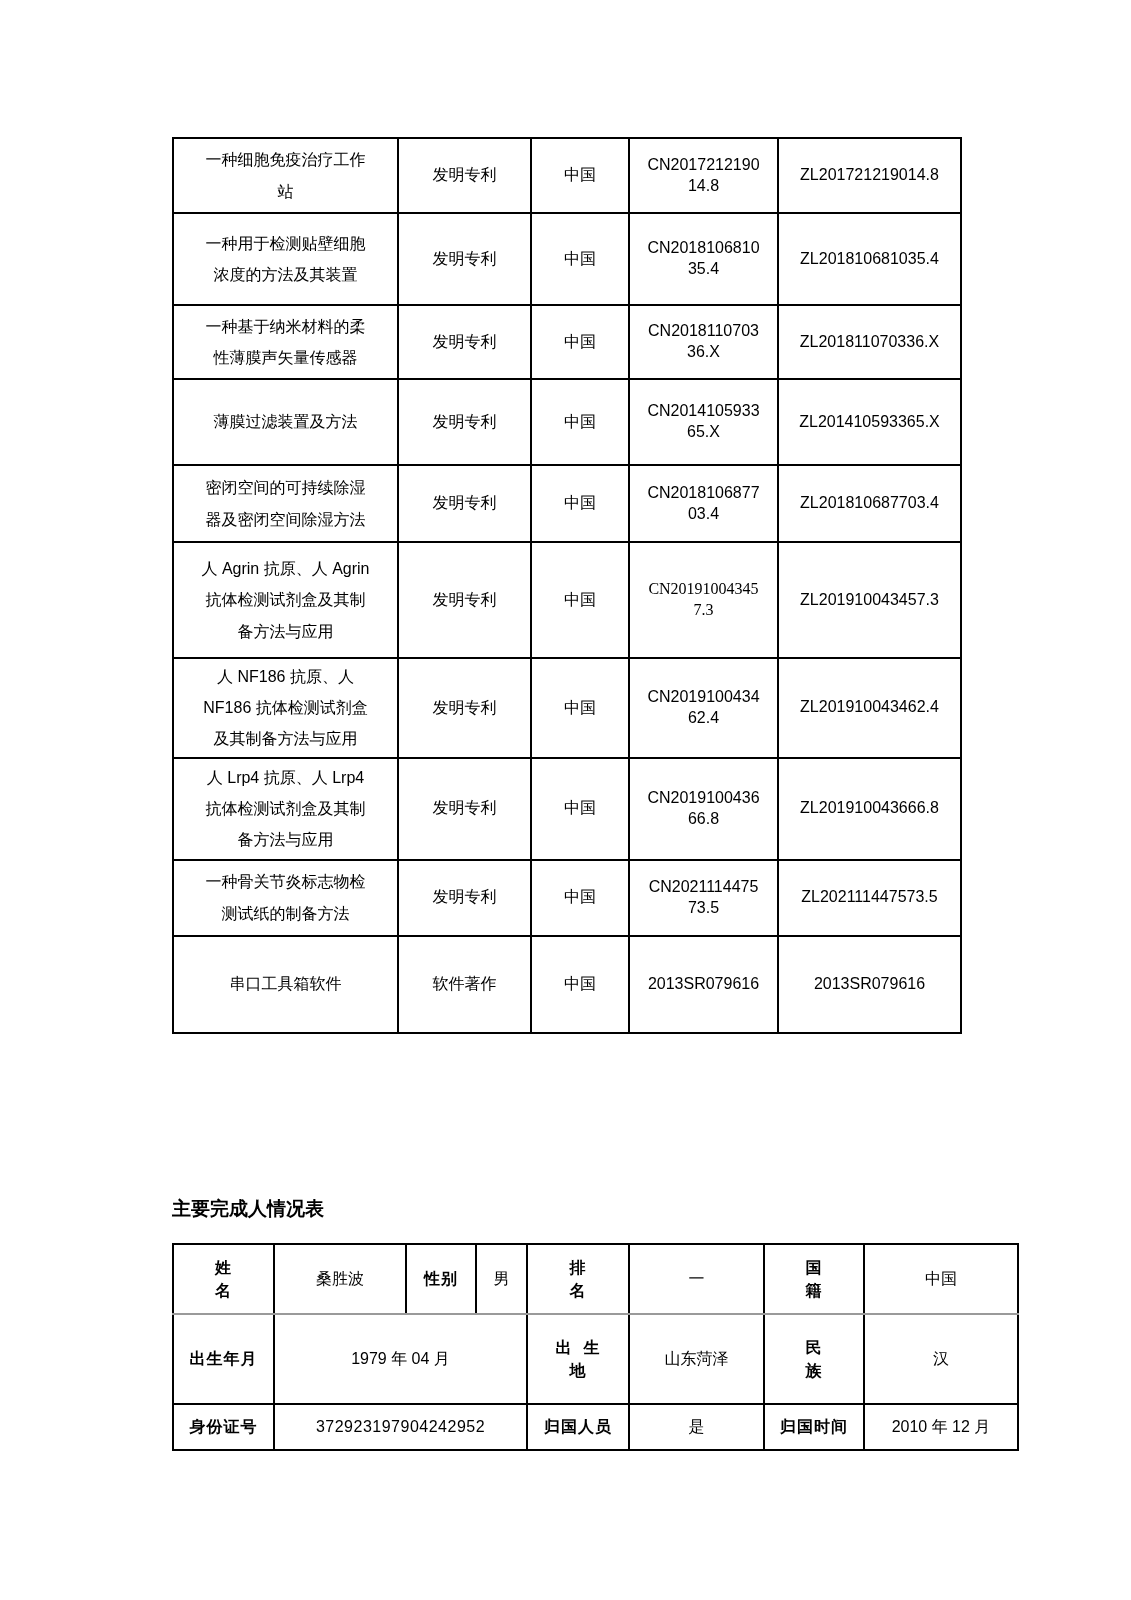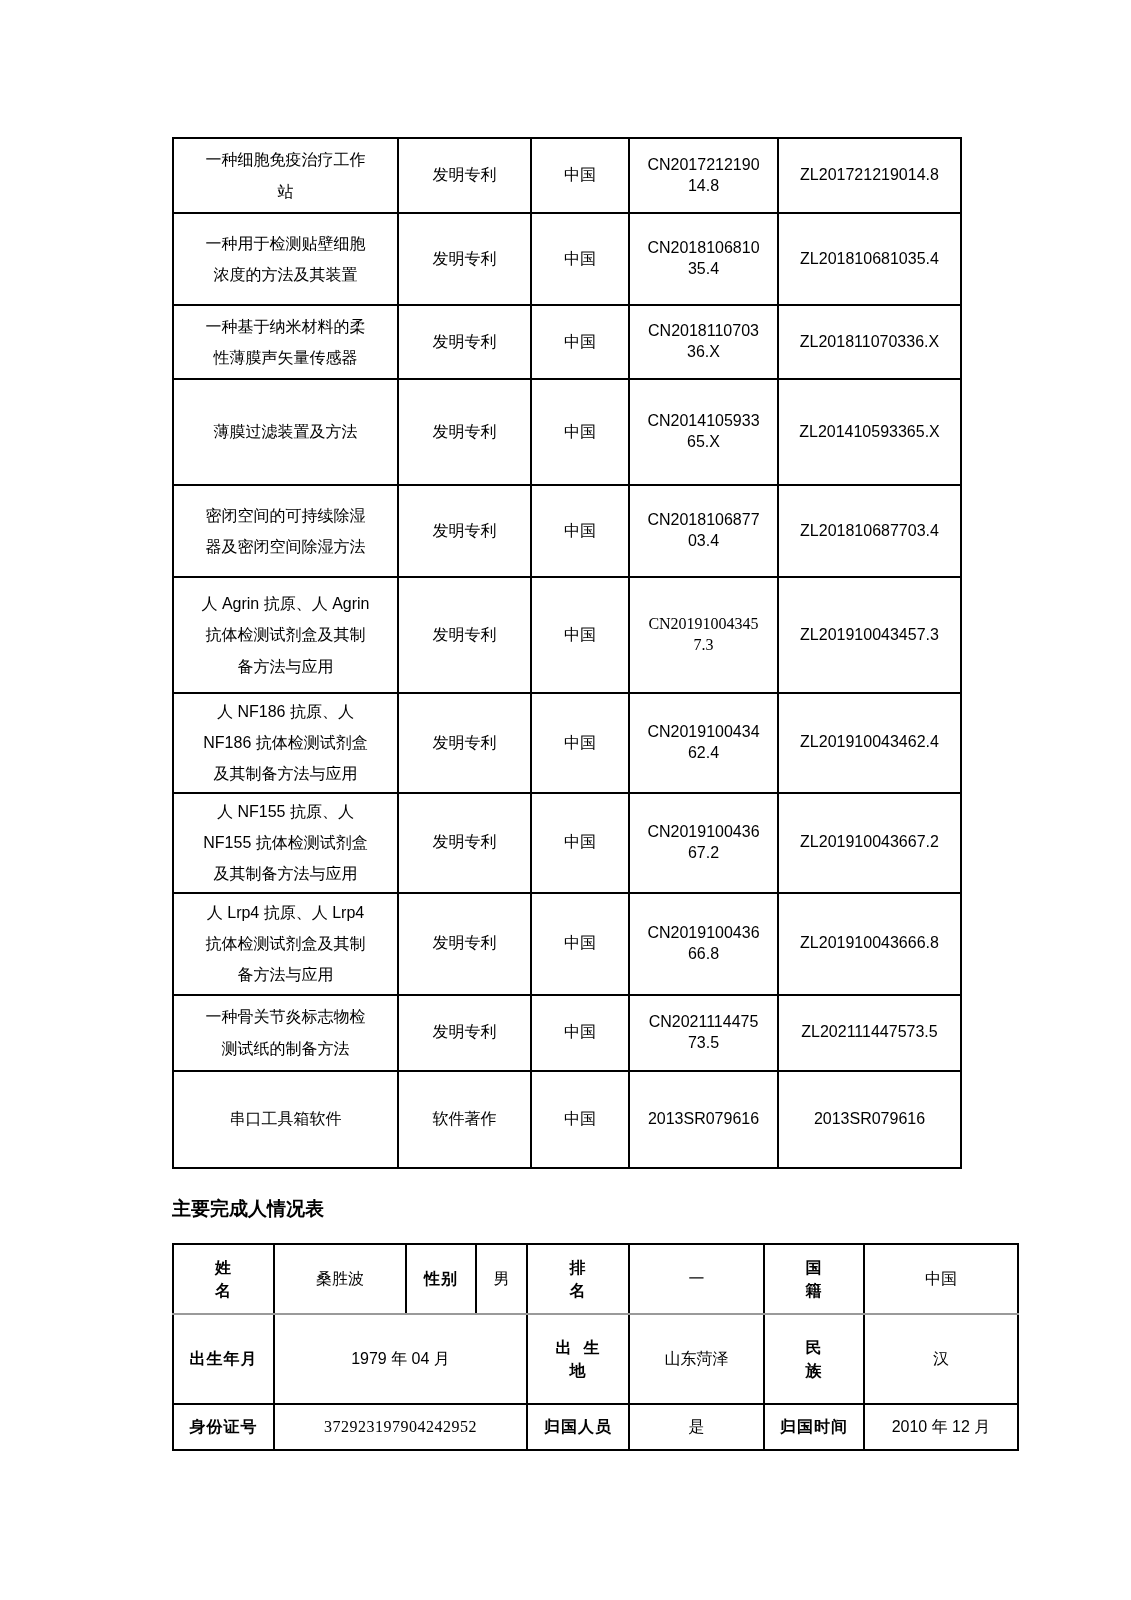--- a/index.html
+++ b/index.html
@@ -12,42 +12,42 @@
     position:absolute;left:172px;top:137px;width:788px;
     border-collapse:collapse;table-layout:fixed;
   }
   .patent-table td{
     border:2px solid #000;text-align:center;vertical-align:middle;
     font-size:16px;white-space:pre-wrap;padding:2px 3px;line-height:1.4;
   }
   .patent-table td.name{line-height:1.95;}
   .patent-table td.app,.patent-table td.grant{line-height:1.3;}
   .serif-sm{font-family:"Liberation Serif",serif;font-size:14.5px;}
-  tr.r0{height:75px}tr.r1{height:92px}tr.r2{height:74px}tr.r3{height:106px}
-  tr.r4{height:92px}tr.r5{height:116px}tr.r6{height:98px}tr.r7{height:100px}
+  tr.r0{height:75px}tr.r1{height:92px}tr.r2{height:74px}tr.r3{height:86px}
+  tr.r4{height:77px}tr.r5{height:116px}tr.r6{height:98px}tr.r7{height:100px}
   tr.r8{height:102px}tr.r9{height:76px}tr.r10{height:97px}
   
   .section-title{
     position:absolute;left:172px;top:1196px;
     font-family:Liberation Mono, monospace;font-weight:700;font-size:19px;
   }
   
   .person-table{
     position:absolute;left:172px;top:1243px;width:845px;
     border-collapse:collapse;table-layout:fixed;
   }
   .person-table td{
     border:2px solid #000;text-align:center;vertical-align:middle;
     font-size:16px;white-space:pre-wrap;line-height:1.45;padding:1px 2px;
   }
   .person-table tr.pr1 td{border-bottom-color:#9a9a9a;}
   tr.pr1{height:70px}tr.pr2{height:90px}tr.pr3{height:46px}
   .lbl{font-weight:600;letter-spacing:1px;}
   .val{font-family:"Liberation Serif",serif;}
-  .id-num{font-family:Liberation Serif, serif;font-size:18.5px;letter-spacing:.5px;margin-left:23px;}
+  .id-num{font-family:Liberation Sans, sans-serif;font-size:18.5px;letter-spacing:.5px;margin-left:23px;}
 </style>
 </head>
 <body>
 
 <div class="page">
 
   <table class="patent-table">
     <colgroup>
       <col style="width:225px">
         <col style="width:133px">
@@ -112,30 +112,20 @@
       </tr>
       <tr class="r6">
         <td class="name">人 NF186 抗原、人
 NF186 抗体检测试剂盒
 及其制备方法与应用</td>
         <td>发明专利</td>
         <td>中国</td>
         <td class="app">CN2019100434
 62.4</td>
         <td class="grant">ZL201910043462.4</td>
-      </tr>
-      <tr class="r7">
-        <td class="name">人 NF155 抗原、人
-NF155 抗体检测试剂盒
-及其制备方法与应用</td>
-        <td>发明专利</td>
-        <td>中国</td>
-        <td class="app">CN2019100436
-67.2</td>
-        <td class="grant">ZL201910043667.2</td>
       </tr>
       <tr class="r8">
         <td class="name">人 Lrp4 抗原、人 Lrp4
 抗体检测试剂盒及其制
 备方法与应用</td>
         <td>发明专利</td>
         <td>中国</td>
         <td class="app">CN2019100436
 66.8</td>
         <td class="grant">ZL201910043666.8</td>

